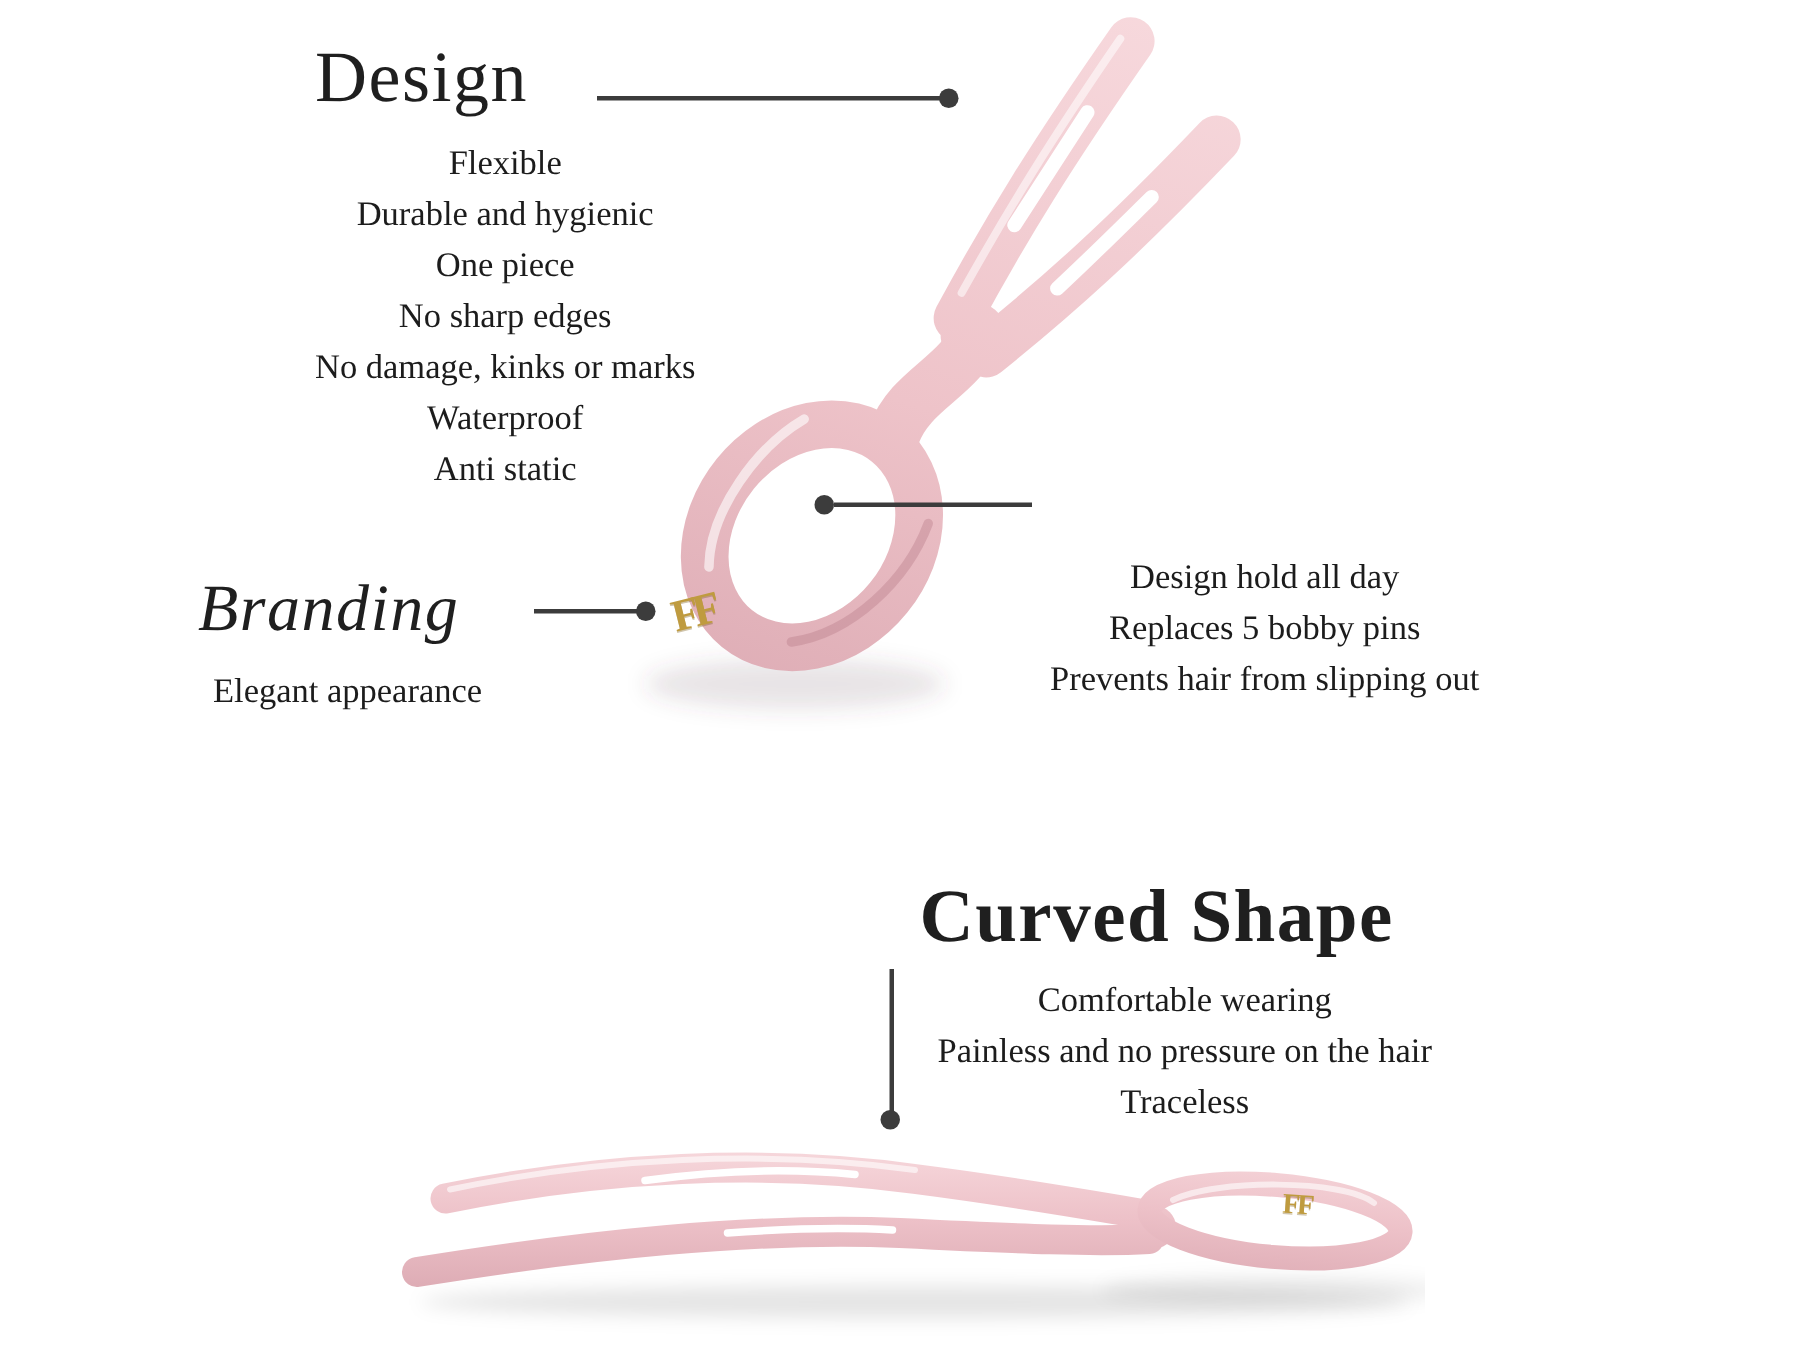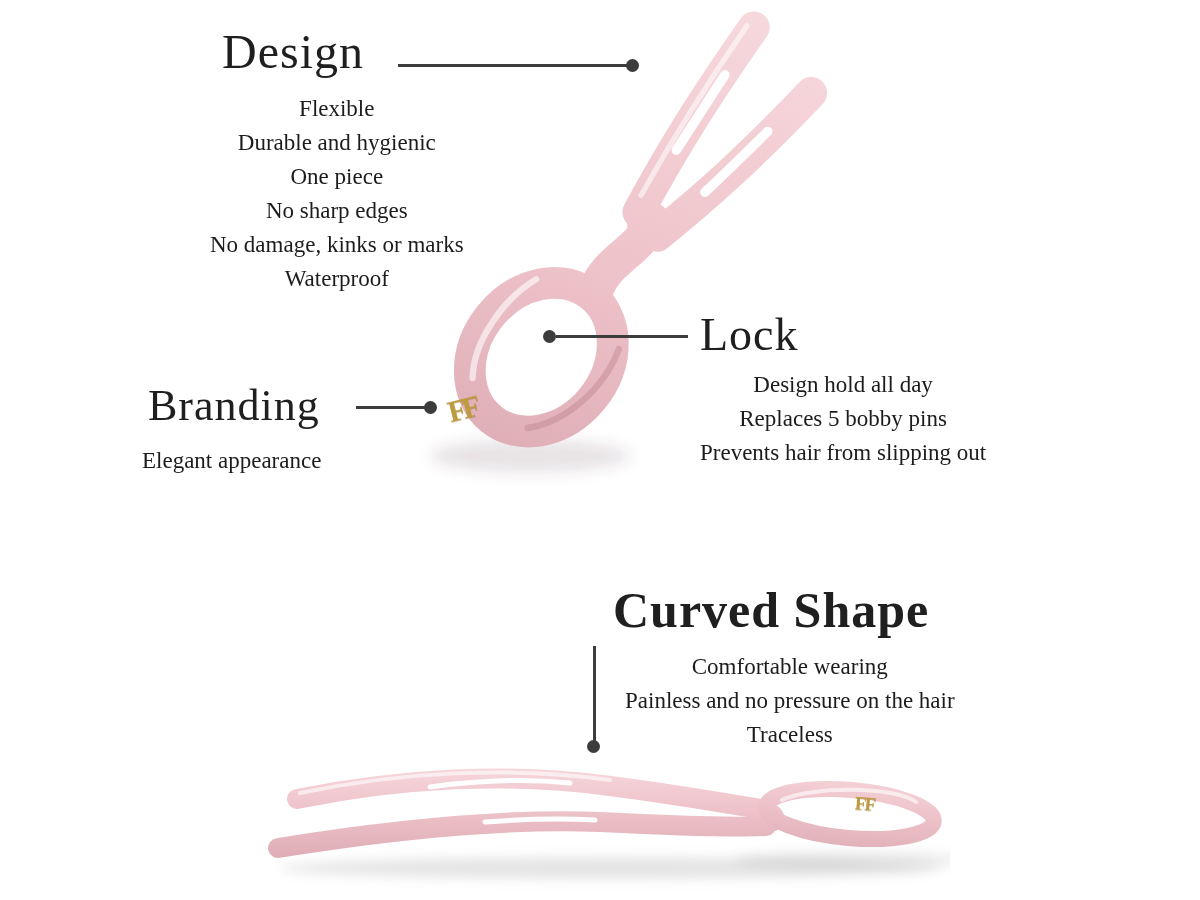--- a/index.html
+++ b/index.html
@@ -96,46 +96,44 @@
       <path d="M 180,39 C 230,32 280,31 320,35" stroke="#ffffff" stroke-width="5"></path>
       <path d="M 235,74 C 275,71 310,70 345,72" stroke="#ffffff" stroke-width="5"></path>
       <path d="M 50,45 C 150,24 260,18 360,32" stroke="rgba(255,255,255,0.6)" stroke-width="4"></path>
       <path d="M 532,52 C 560,38 646,38 666,54" stroke="rgba(255,255,255,0.6)" stroke-width="4"></path>
     </g>
   </svg>
 
   <span class="monogram monogram-top">FF</span>
   <span class="monogram monogram-bottom">FF</span>
 
-  <section class="callout" style="left:210px; top:26px;margin-left:12px;">
+  <section class="callout" style="left:210px; top:26px;">
     <h2 class="callout-title t-design">Design</h2>
   </section>
   <ul class="features callout" style="left:210px; top:92px;">
     <li>Flexible</li>
     <li>Durable and hygienic</li>
     <li>One piece</li>
     <li>No sharp edges</li>
     <li>No damage, kinks or marks</li>
     <li>Waterproof</li>
+    <li>Anti static</li>
   </ul>
   <div class="line" style="left:398px; top:64px; width:234px; height:3px;"></div>
   <div class="dot" style="left:626px; top:59px;"></div>
 
-  <section class="callout" style="left:700px; top:310px;">
-    <h2 class="callout-title t-lock">Lock</h2>
-  </section>
   <ul class="features callout" style="left:700px; top:368px;">
     <li>Design hold all day</li>
     <li>Replaces 5 bobby pins</li>
     <li>Prevents hair from slipping out</li>
   </ul>
   <div class="line" style="left:556px; top:335px; width:132px; height:3px;"></div>
   <div class="dot" style="left:543px; top:330px;"></div>
 
-  <section class="callout" style="left:148px; top:382px;">
+  <section class="callout" style="left:132px; top:382px;font-style:italic;">
     <h2 class="callout-title t-branding">Branding</h2>
   </section>
   <ul class="features callout" style="left:142px; top:444px;">
     <li>Elegant appearance</li>
   </ul>
   <div class="line" style="left:356px; top:406px; width:74px; height:3px;"></div>
   <div class="dot" style="left:424px; top:401px;"></div>
 
   <section class="callout" style="left:613px; top:583px;">
     <h2 class="callout-title t-curved">Curved Shape</h2>

